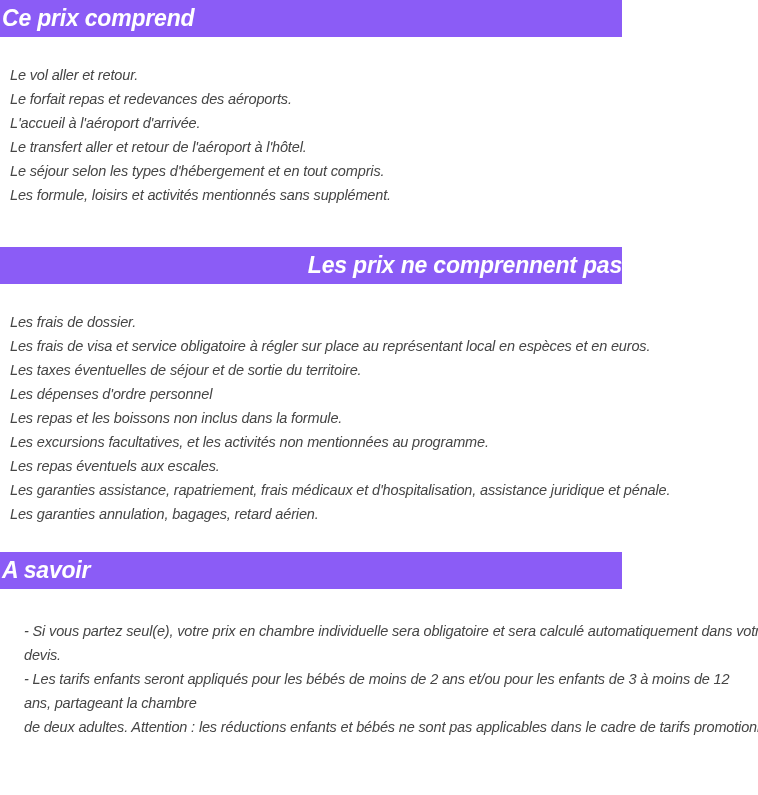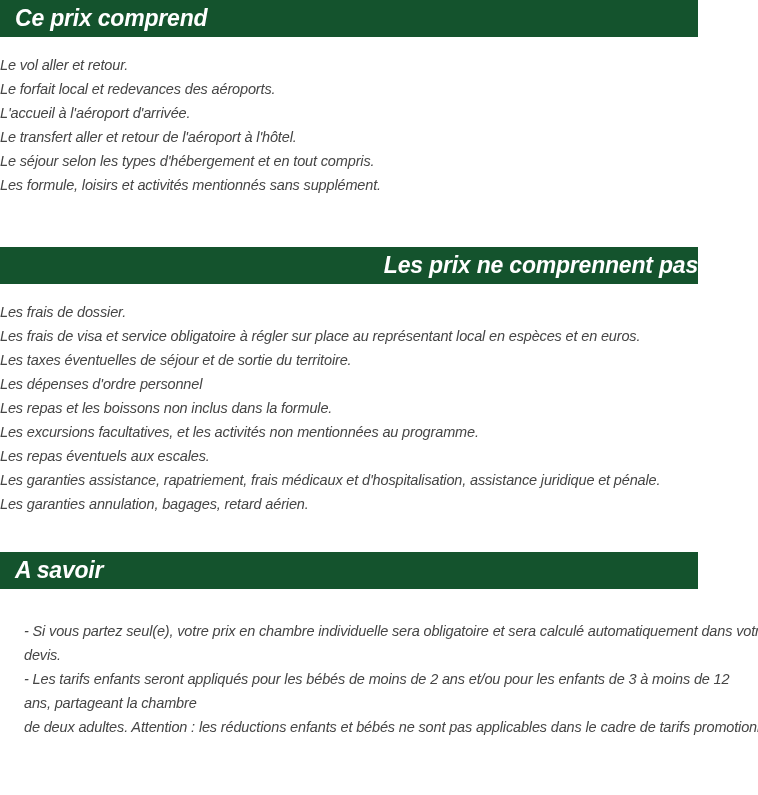--- a/index.html
+++ b/index.html
@@ -10,37 +10,37 @@
     body {
       width: 758px;
       height: 795px;
       overflow: hidden;
       position: relative;
       font-family: "Liberation Sans", "DejaVu Sans", sans-serif;
     }
     .section-header {
       position: absolute;
       left: 0;
-      width: 698px;
+      width: 622px;
       height: 37px;
-      background: #14532d;
+      background: #8b5cf6;
       color: #ffffff;
       font-style: italic;
       font-weight: bold;
       font-size: 23px;
       line-height: 37px;
-      padding-left: 15px;
+      padding-left: 2px;
       box-sizing: border-box;
       letter-spacing: -0.2px;
     }
     .list {
       position: absolute;
       left: 0;
       width: 678px;
-      margin: 0;
+      margin: 10px;
       padding: 0;
       list-style: none;
     }
     .list li, .para {
       font-style: italic;
       font-size: 14.5px;
       line-height: 24px;
       color: #454545;
       white-space: nowrap;
       letter-spacing: -0.15px;
@@ -55,21 +55,21 @@
       padding-left: 12px;
     }
   </style>
 </head>
 <body>
 
 <div class="section-header" style="top:0px;">Ce prix comprend</div>
 
 <ul class="list" style="top:53px;">
   <li>Le vol aller et retour.</li>
-  <li>Le forfait local et redevances des aéroports.</li>
+  <li>Le forfait repas et redevances des aéroports.</li>
   <li>L'accueil à l'aéroport d'arrivée.</li>
   <li>Le transfert aller et retour de l'aéroport à l'hôtel.</li>
   <li>Le séjour selon les types d'hébergement et en tout compris.</li>
   <li>Les formule, loisirs et activités mentionnés sans supplément.</li>
 </ul>
 
 <div class="section-header" style="top:247px;text-align:right;">Les prix ne comprennent pas</div>
 
 <ul class="list" style="top:300px;">
   <li>Les frais de dossier.</li>

